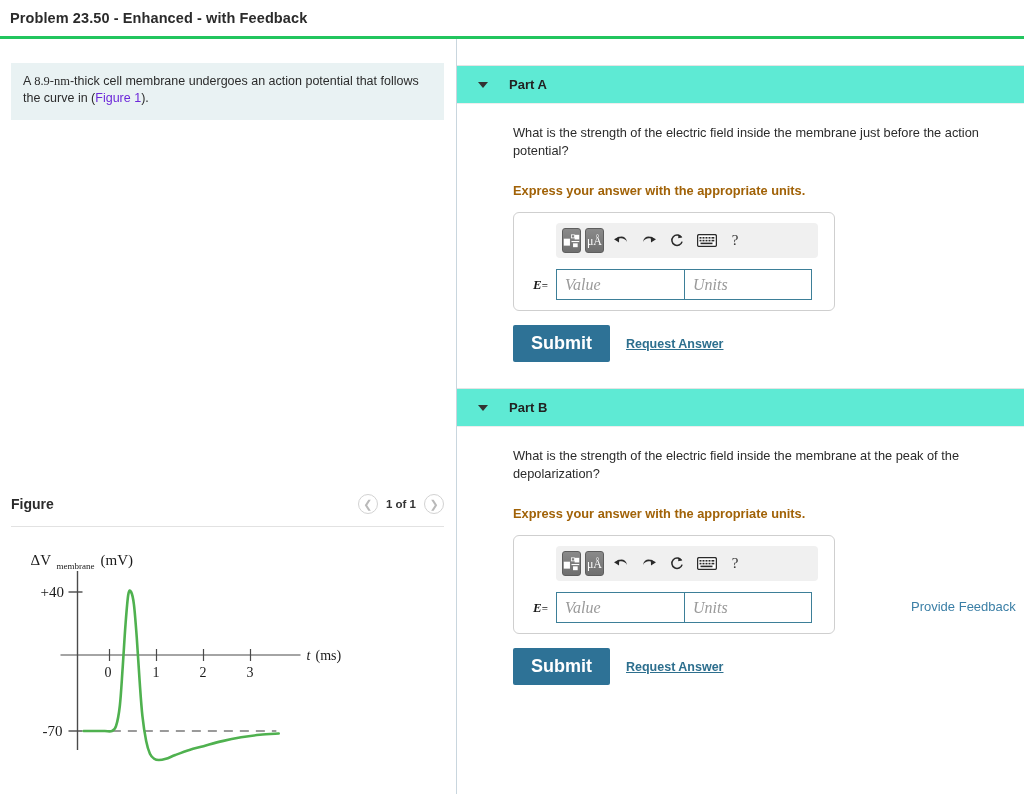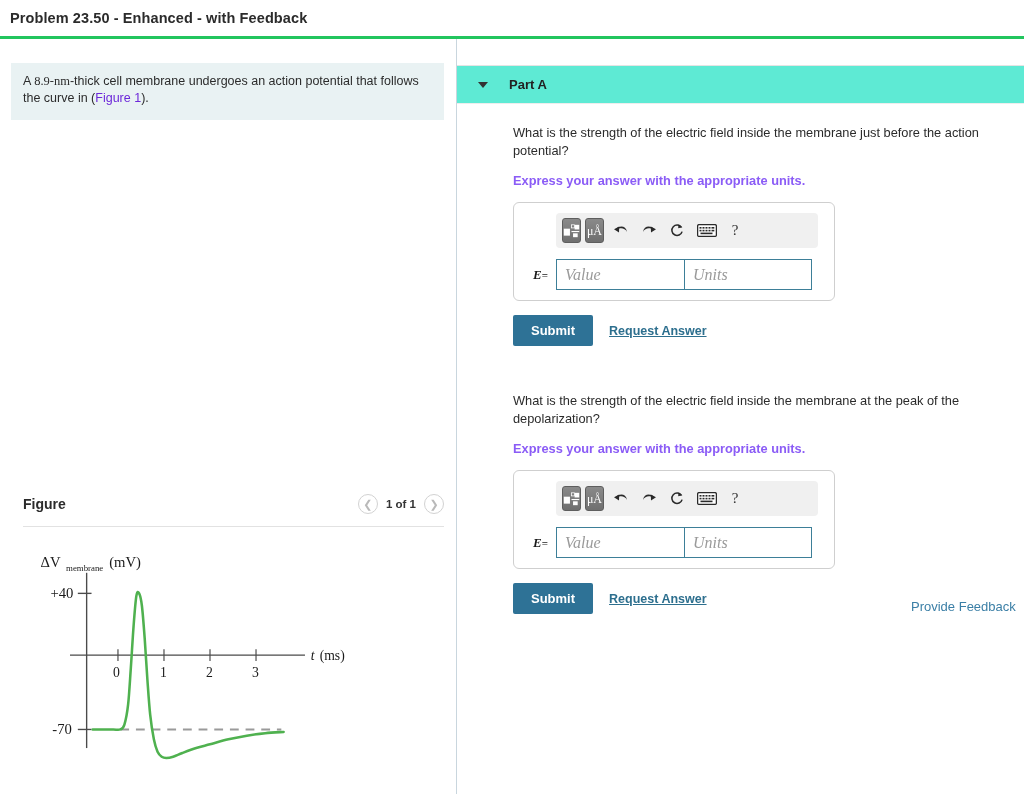--- a/index.html
+++ b/index.html
@@ -74,21 +74,21 @@
     font-size: 12.5px;
     line-height: 16.5px;
     color: #2b2b2b;
   }
   #problem-text .sci { font-family: "Liberation Serif", serif; }
   #problem-text a { color: #6d28d9; text-decoration: none; cursor: pointer; }
 
   
   #figure-section {
     position: absolute;
-    left: 12px; right: 0;
+    left: 0; right: 0;
     top: 455px;
     padding: 0 12px 0 11px;
   }
   #figure-head {
     display: flex;
     align-items: center;
     justify-content: space-between;
     padding-bottom: 12px;
     border-bottom: 1px solid #e2e2e2;
   }
@@ -153,22 +153,22 @@
     padding: 20px 20px 0 56px;
   }
   .question-text {
     font-size: 12.8px;
     color: #2b2b2b;
     line-height: 18px;
   }
   .express-text {
     font-size: 12.8px;
     font-weight: bold;
-    color: #8b5cf6;
-    margin-top: 13px;
+    color: #a16207;
+    margin-top: 23px;
   }
 
   
   .answer-box {
     margin-top: 14px;
     width: 322px;
     border: 1px solid #cfcfcf;
     border-radius: 6px;
     padding: 8px 8px 10px 8px;
     background: #fff;
@@ -255,21 +255,21 @@
     display: flex;
     align-items: center;
     gap: 16px;
   }
   .submit-btn {
     background: #2e7296;
     color: #ffffff;
     border: none;
     border-radius: 2px;
     font-family: "Liberation Sans", sans-serif;
-    font-size: 13px;
+    font-size: 18px;
     font-weight: bold;
     padding: 8px 18px;
     cursor: pointer;
   }
   .request-link {
     color: #2d6f8e;
     font-size: 12.5px;
     font-weight: bold;
     text-decoration: underline;
     cursor: pointer;
@@ -416,20 +416,24 @@
         </div>
 
         <div class="actions-row">
           <button class="submit-btn">Submit</button>
           <a class="request-link">Request Answer</a>
         </div>
       </div>
     </div>
 
     <div class="part-block" style="margin-top:26px;">
+      <div class="part-header">
+        <span class="caret"></span>
+        <span class="part-title">Part B</span>
+      </div>
       <div class="part-body">
         <div class="question-text">What is the strength of the electric field inside the membrane at the peak of the depolarization?</div>
         <div class="express-text">Express your answer with the appropriate units.</div>
 
         <div class="answer-box">
           <div class="answer-toolbar">
             <div class="tb-btn tb-gray">
               <svg width="22" height="18" viewBox="0 0 22 18">
                 <rect x="1" y="6" width="8" height="9" fill="#ffffff"></rect>
                 <rect x="11" y="1" width="4" height="4" fill="none" stroke="#ffffff" stroke-width="1"></rect>

